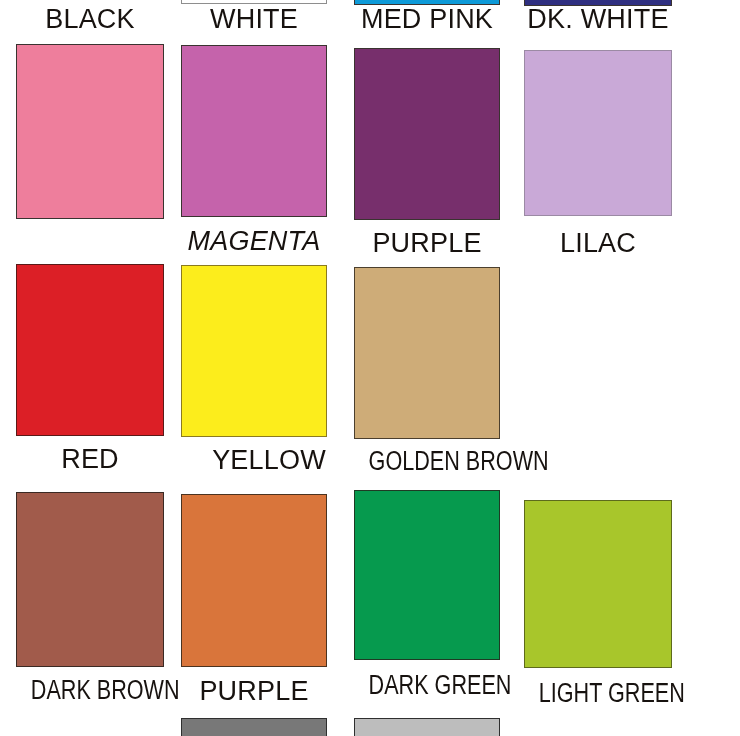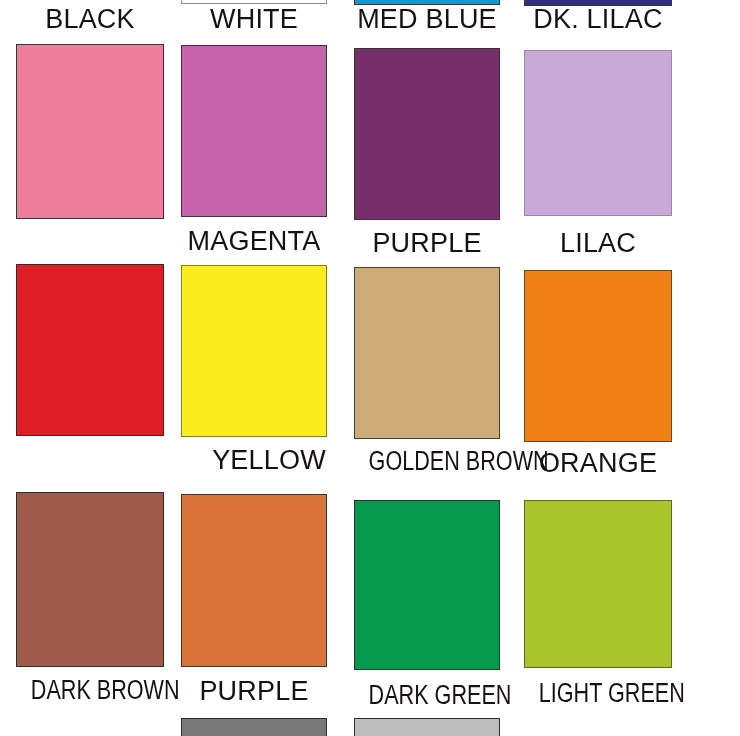--- a/index.html
+++ b/index.html
@@ -65,77 +65,74 @@
     <div class="swatch-label" style="top:4px;">BLACK</div>
   </div>
 
   <div class="swatch-cell" style="left:181px; top:0px; width:146px; height:38px;">
     <div class="swatch" style="width:146px; height:4px; background:#ffffff; border:1.5px solid #8e8e8e; border-top:none;"></div>
     <div class="swatch-label" style="top:4px;">WHITE</div>
   </div>
 
   <div class="swatch-cell" style="left:354px; top:0px; width:146px; height:38px;">
     <div class="swatch" style="width:146px; height:5px; background:#0d9ad8; border-top:none;"></div>
-    <div class="swatch-label" style="top:4px;">MED BLUE</div>
+    <div class="swatch-label" style="top:4px;">MED PINK</div>
   </div>
 
   <div class="swatch-cell" style="left:524px; top:0px; width:148px; height:38px;">
     <div class="swatch" style="width:148px; height:6px; background:#2f2f80; border-top:none;"></div>
-    <div class="swatch-label" style="top:4px;">DK. LILAC</div>
+    <div class="swatch-label" style="top:4px;">DK. WHITE</div>
   </div>
 
   <div class="swatch-cell" style="left:16px; top:44px; width:148px; height:212px;">
     <div class="swatch" style="width:148px; height:175px; background:#ee7e9c;"></div>
   </div>
 
-  <div class="swatch-cell" style="left:181px; top:45px; width:146px; height:212px;">
+  <div class="swatch-cell" style="left:181px; top:45px; width:146px; height:212px;font-style:italic;">
     <div class="swatch" style="width:146px; height:172px; background:#c563ab;"></div>
     <div class="swatch-label" style="top:181px;">MAGENTA</div>
   </div>
 
   <div class="swatch-cell" style="left:524px; top:50px; width:148px; height:212px;">
     <div class="swatch" style="width:148px; height:166px; background:#c9a9d7; border-color:#9b8aa4;"></div>
     <div class="swatch-label" style="top:178px;">LILAC</div>
   </div>
 
   <div class="swatch-cell" style="left:354px; top:48px; width:146px; height:212px;">
     <div class="swatch" style="width:146px; height:172px; background:#772f6c;"></div>
     <div class="swatch-label" style="top:180px;">PURPLE</div>
   </div>
 
   <div class="swatch-cell" style="left:16px; top:264px; width:148px; height:212px;">
     <div class="swatch" style="width:148px; height:172px; background:#dc1f26; border-color:#5a1a18;"></div>
+    <div class="swatch-label" style="top:180px;">RED</div>
   </div>
 
   <div class="swatch-cell" style="left:181px; top:265px; width:176px; height:212px;">
     <div class="swatch" style="width:146px; height:172px; background:#fced1c; border-color:#8a7a20;"></div>
     <div class="swatch-label" style="top:180px;">YELLOW</div>
   </div>
 
   <div class="swatch-cell" style="left:354px; top:267px; width:146px; height:212px;">
     <div class="swatch" style="width:146px; height:172px; background:#ceac78; border-color:#4b3f2e;"></div>
     <div class="swatch-label condensed" style="top:179px;">GOLDEN BROWN</div>
   </div>
 
-  <div class="swatch-cell" style="left:524px; top:270px; width:148px; height:212px;">
-    <div class="swatch" style="width:148px; height:172px; background:#ef8016; border-color:#6b4512;"></div>
-    <div class="swatch-label" style="top:178px;">ORANGE</div>
-  </div>
 
   <div class="swatch-cell" style="left:16px; top:492px; width:148px; height:212px;">
     <div class="swatch" style="width:148px; height:175px; background:#a15b4b; border-color:#3a2a24;"></div>
     <div class="swatch-label condensed" style="top:183px;">DARK BROWN</div>
   </div>
 
   <div class="swatch-cell" style="left:181px; top:494px; width:146px; height:212px;">
     <div class="swatch" style="width:146px; height:173px; background:#d9753b; border-color:#4b3320;"></div>
     <div class="swatch-label" style="top:182px;">PURPLE</div>
   </div>
 
-  <div class="swatch-cell" style="left:354px; top:500px; width:146px; height:212px;">
+  <div class="swatch-cell" style="left:354px; top:490px; width:146px; height:212px;">
     <div class="swatch" style="width:146px; height:170px; background:#069a4e; border-color:#1f3a24;"></div>
     <div class="swatch-label condensed" style="top:180px;">DARK GREEN</div>
   </div>
 
   <div class="swatch-cell" style="left:524px; top:500px; width:148px; height:212px;">
     <div class="swatch" style="width:148px; height:168px; background:#a8c62b; border-color:#5d6a1c;"></div>
     <div class="swatch-label condensed" style="top:178px;">LIGHT GREEN</div>
   </div>
 
   <div class="swatch-cell" style="left:181px; top:718px; width:146px; height:18px;">

